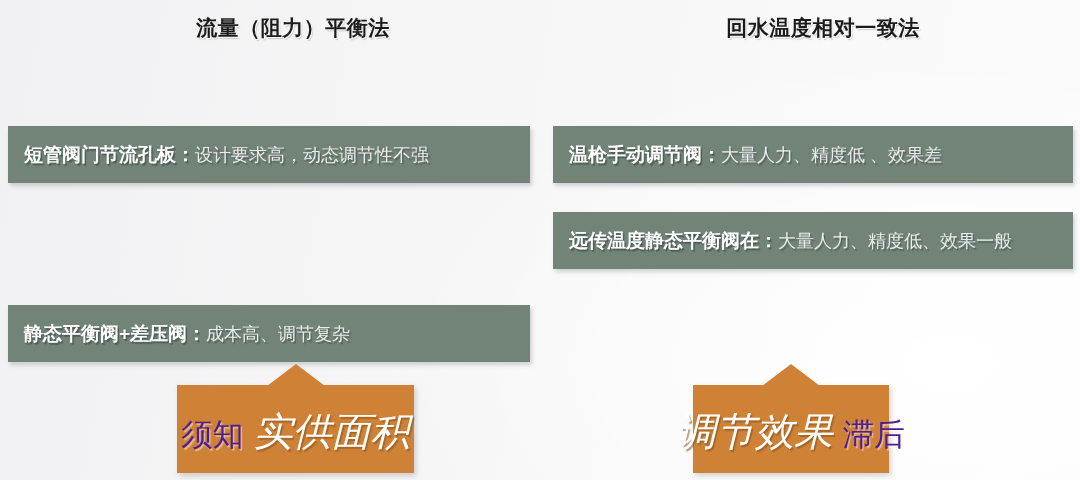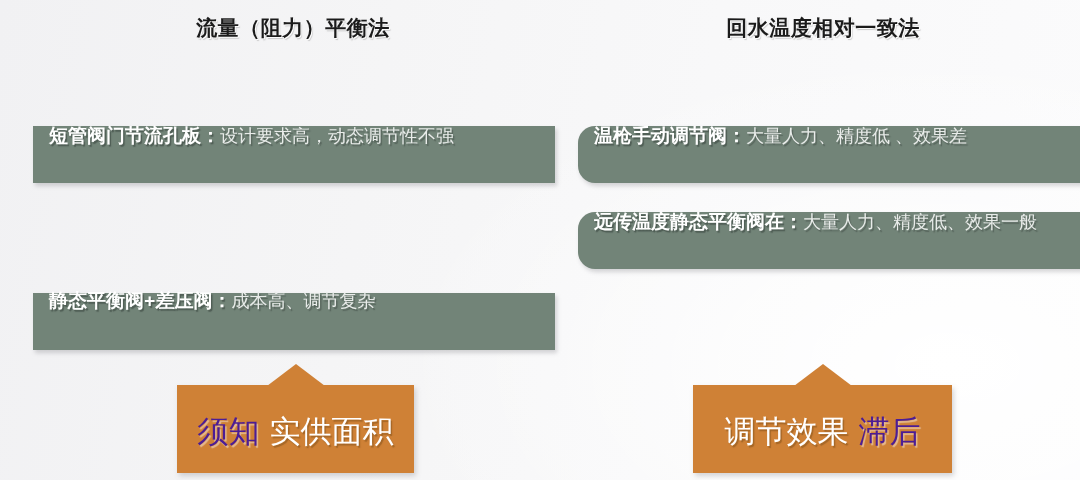--- a/index.html
+++ b/index.html
@@ -37,48 +37,47 @@
   }
   #title-left  { left: 0;    width: 540px; margin-left: 23px; }
   #title-right { left: 553px; width: 540px; }
 
   
   .bar {
     position: absolute;
     background: #728478;
     box-shadow: 2px 3px 4px rgba(120,120,125,0.30);
     display: flex;
-    align-items: flex-start;
+    align-items: center;
     box-sizing: border-box;
-    margin-left: 25px;
   }
   .bar-text {
     padding-left: 16px;
     white-space: nowrap;
     line-height: 1;
   }
   .bar-strong {
     font-size: 19px;
     font-weight: bold;
     color: #ffffff;
     text-shadow: 1.5px 1.5px 1px rgba(50,60,55,0.55);
   }
   .bar-normal {
     font-size: 18px;
     font-weight: normal;
     color: #e9ecea;
     text-shadow: 1.5px 1.5px 1px rgba(50,60,55,0.45);
   }
 
   .col-left  { left: 8px;   width: 522px; }
-  .col-right { left: 553px; width: 520px; border-radius: 17px; }
+  .col-right { left: 553px; width: 520px; }
 
   .row1 { top: 126px; height: 57px; }
   .row2 { top: 212px; height: 57px; }
-  .row3 { top: 293px; height: 57px; font-family: Liberation Mono, monospace; }
+  .row3 { top: 305px; height: 57px; }
 
   
   .callout {
     position: absolute;
     background: #cf8136;
     box-shadow: 2px 3px 5px rgba(120,120,125,0.30);
     display: flex;
     align-items: center;
     justify-content: center;
   }
@@ -98,27 +97,28 @@
     border-left: 29px solid transparent;
     border-right: 29px solid transparent;
     border-bottom: 22px solid #cf8136;
   }
   .cal-dark {
     font-size: 31px;
     color: #4c1d95;
     text-shadow: 1.5px 1.5px 1px rgba(255,255,255,0.45);
   }
   .cal-light {
-    font-size: 31px;
+    font-size: 39px;
     color: #ffffff;
     text-shadow: 1.5px 1.5px 1px rgba(130,80,25,0.55);
+    font-style: italic;
   }
 
   #callout-left  { left: 177px; top: 385px; width: 237px; height: 88px; }
-  #callout-right { left: 693px; top: 385px; width: 259px; height: 88px; text-align: center; }
+  #callout-right { left: 693px; top: 385px; width: 196px; height: 88px; text-align: center; }
 </style>
 </head>
 <body>
 
 <div id="slide">
 
   <div class="col-title" id="title-left">流量（阻力）平衡法</div>
   <div class="col-title" id="title-right">回水温度相对一致法</div>
 
   <div class="bar col-left row1">

